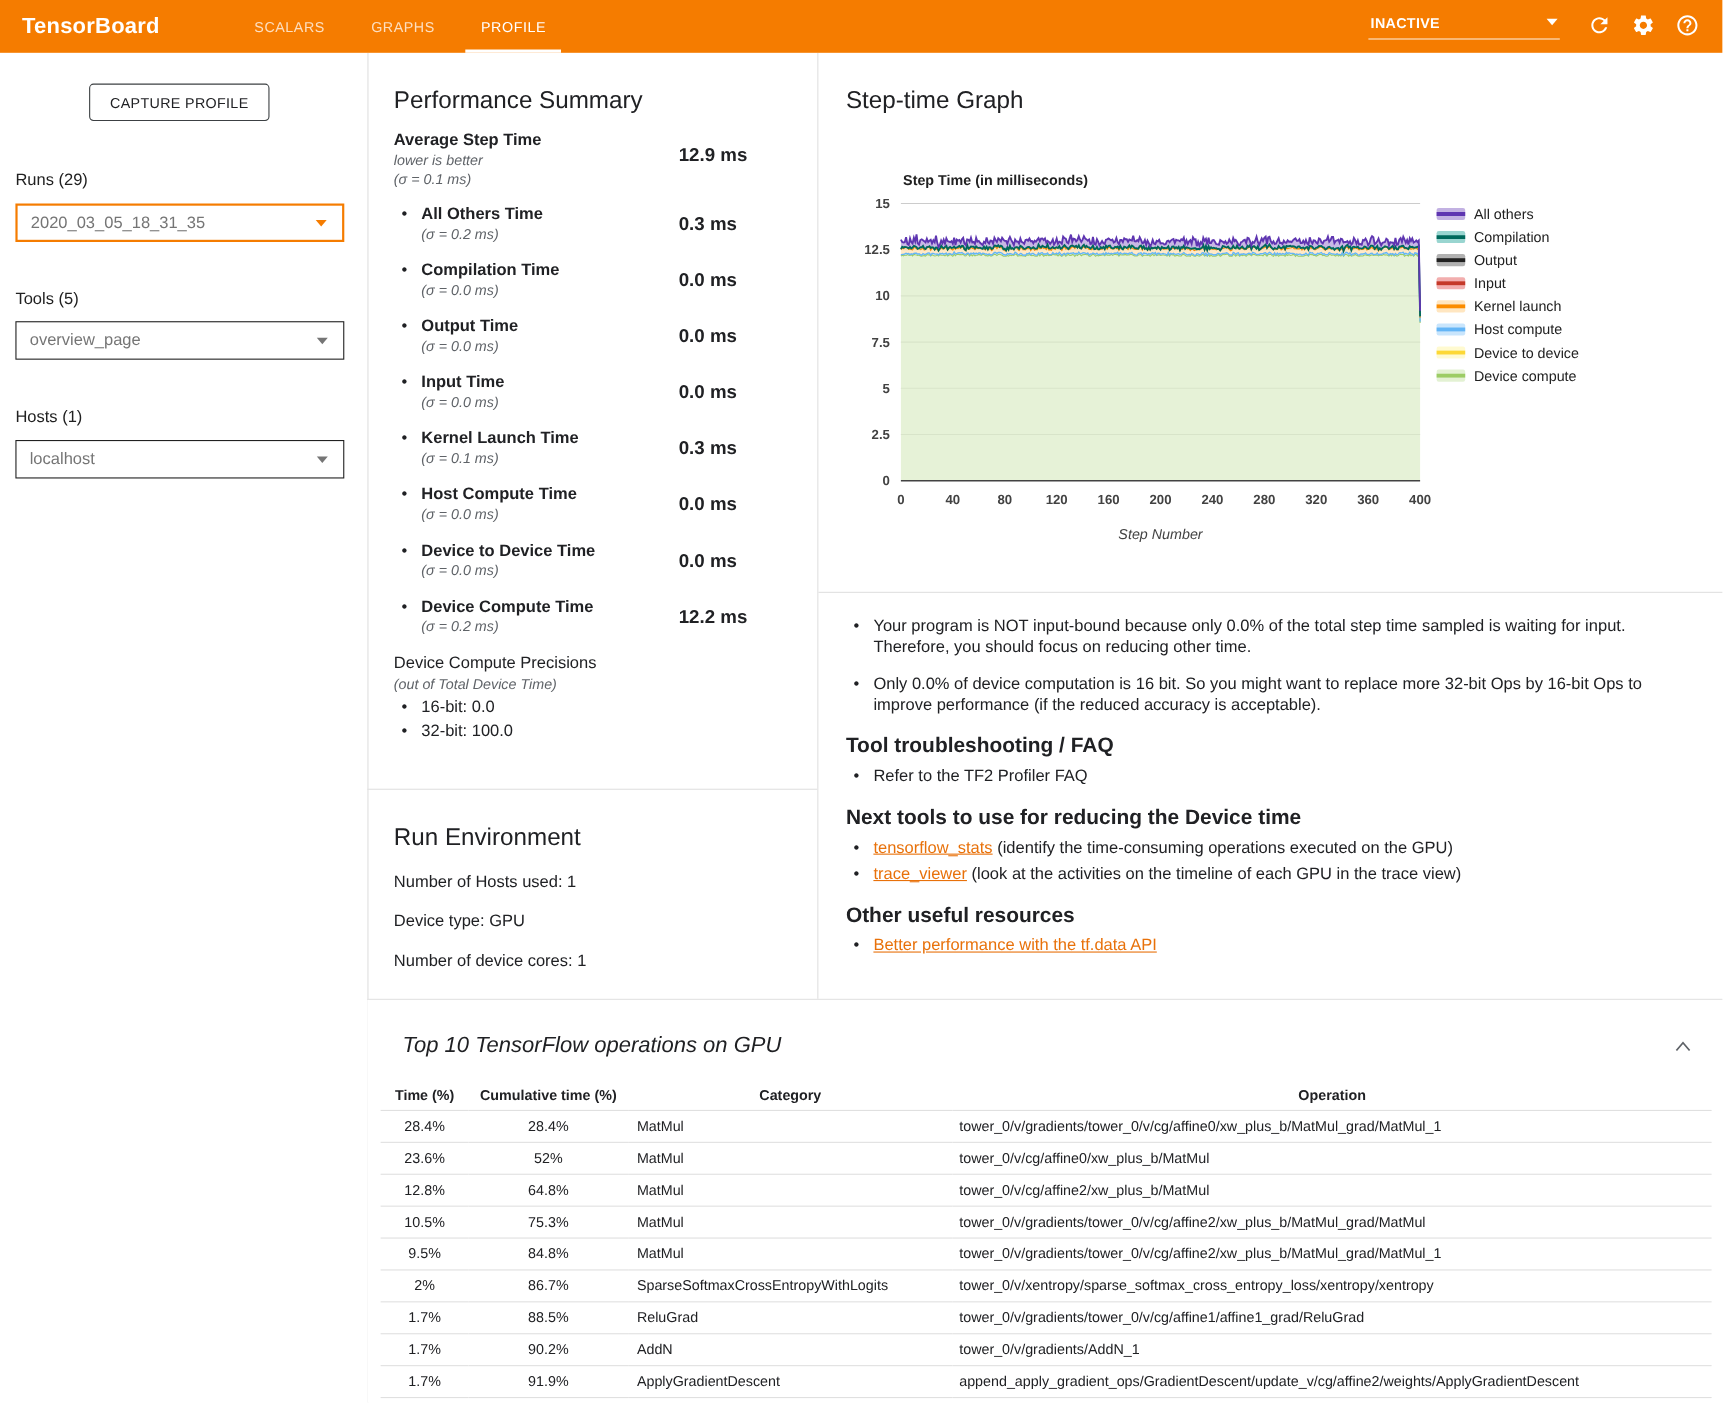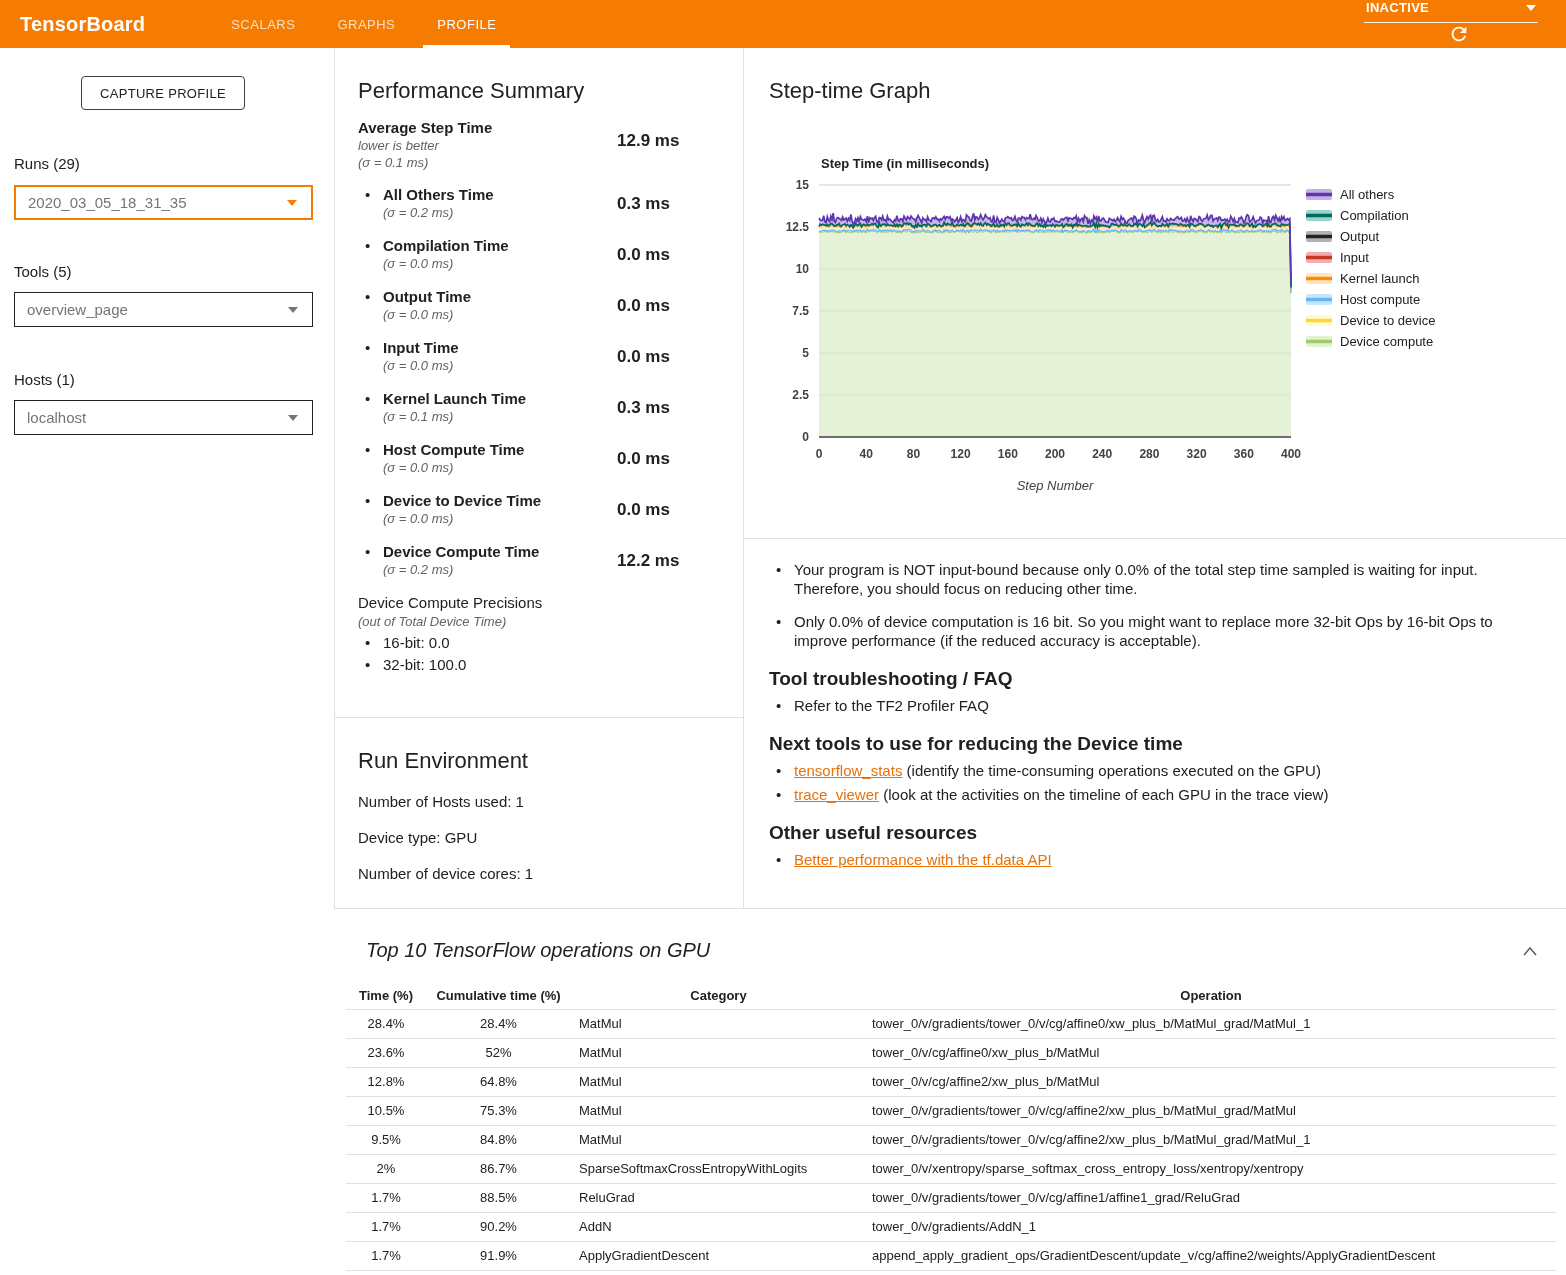--- a/index.html
+++ b/index.html
@@ -9,21 +9,21 @@
 
   
   .navbar { position: absolute; left: 0; top: 0; width: 1566px; height: 48px;
     background: #f57c00; color: #fff; display: flex; align-items: stretch; z-index: 5; }
   .brand { font-size: 20px; font-weight: bold; margin-left: 20px; align-self: center; letter-spacing: .2px; }
   .tabs { display: flex; margin-left: 70px; }
   .tab { display: flex; align-items: center; padding: 0 16px; margin-right: 10px; font-size: 13px;
     font-weight: normal; letter-spacing: .5px; color: rgba(255,255,255,.75); position: relative; cursor: pointer; text-align: center; }
   .tab.active { color: #fff; }
   .tab.active::after { content: ""; position: absolute; left: 2px; right: 2px; bottom: 0; height: 3px; background: #fff; }
-  .nav-right { margin-left: auto; display: flex; align-items: center; margin-right: 12px; flex-direction: column; }
+  .nav-right { margin-left: auto; display: flex; align-items: center; margin-right: 12px; }
   .status-select { width: 174px; display: flex; justify-content: space-between; align-items: center;
     border-bottom: 1px solid rgba(255,255,255,.9); padding: 0 2px 7px 2px; margin-right: 16px;
     font-size: 13px; font-weight: bold; letter-spacing: .3px; cursor: pointer; }
   .caret { width: 0; height: 0; border-left: 5px solid transparent; border-right: 5px solid transparent; }
   .caret-white { border-top: 6px solid #fff; }
   .caret-orange { border-top: 6px solid #f57c00; }
   .caret-gray { border-top: 6px solid #757575; }
   .icon-btn { background: none; border: none; padding: 0; margin: 0 8px; cursor: pointer; width: 24px; height: 24px; }
   .icon-btn svg { width: 22px; height: 22px; fill: #fff; }
 

